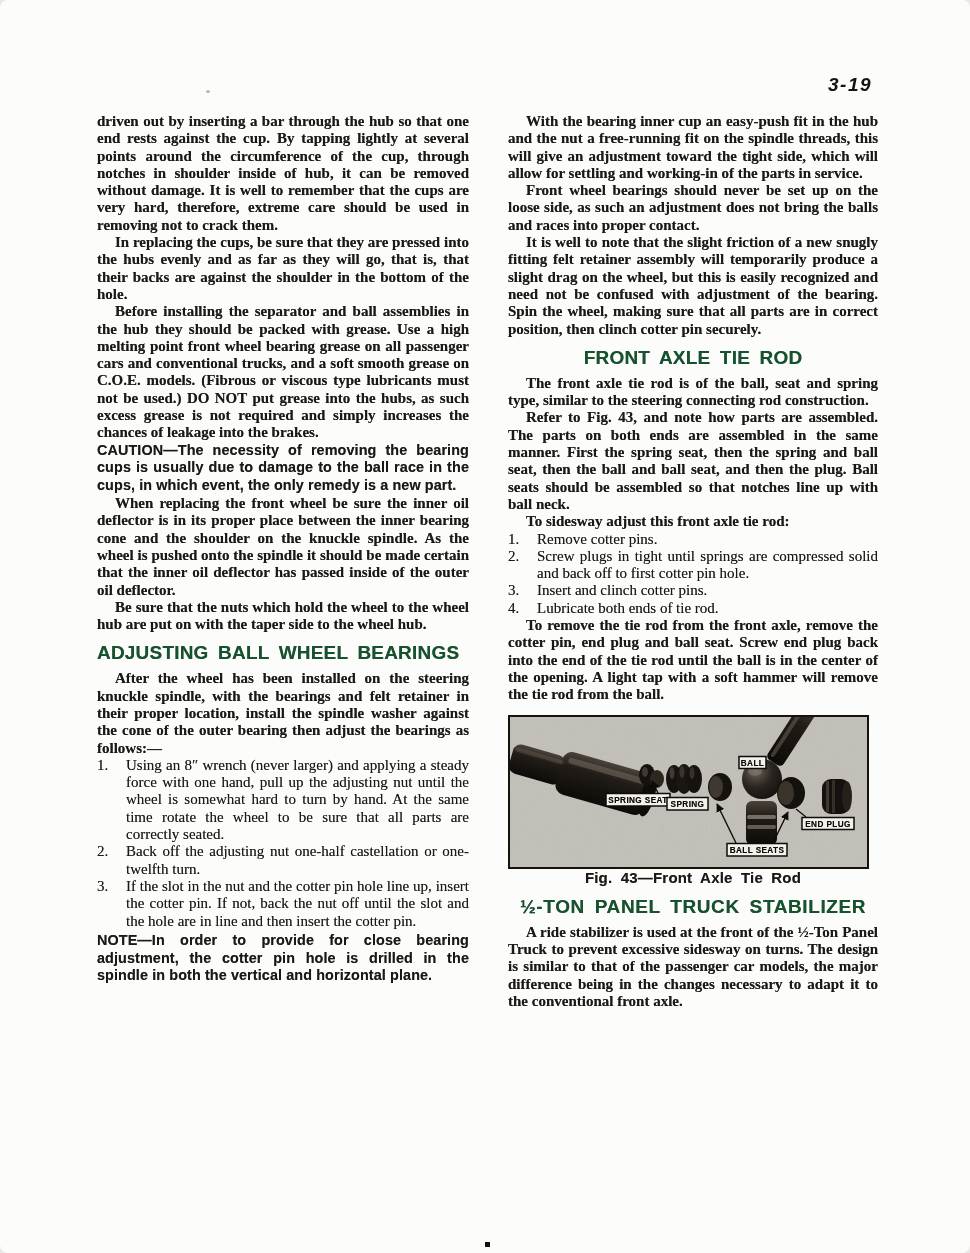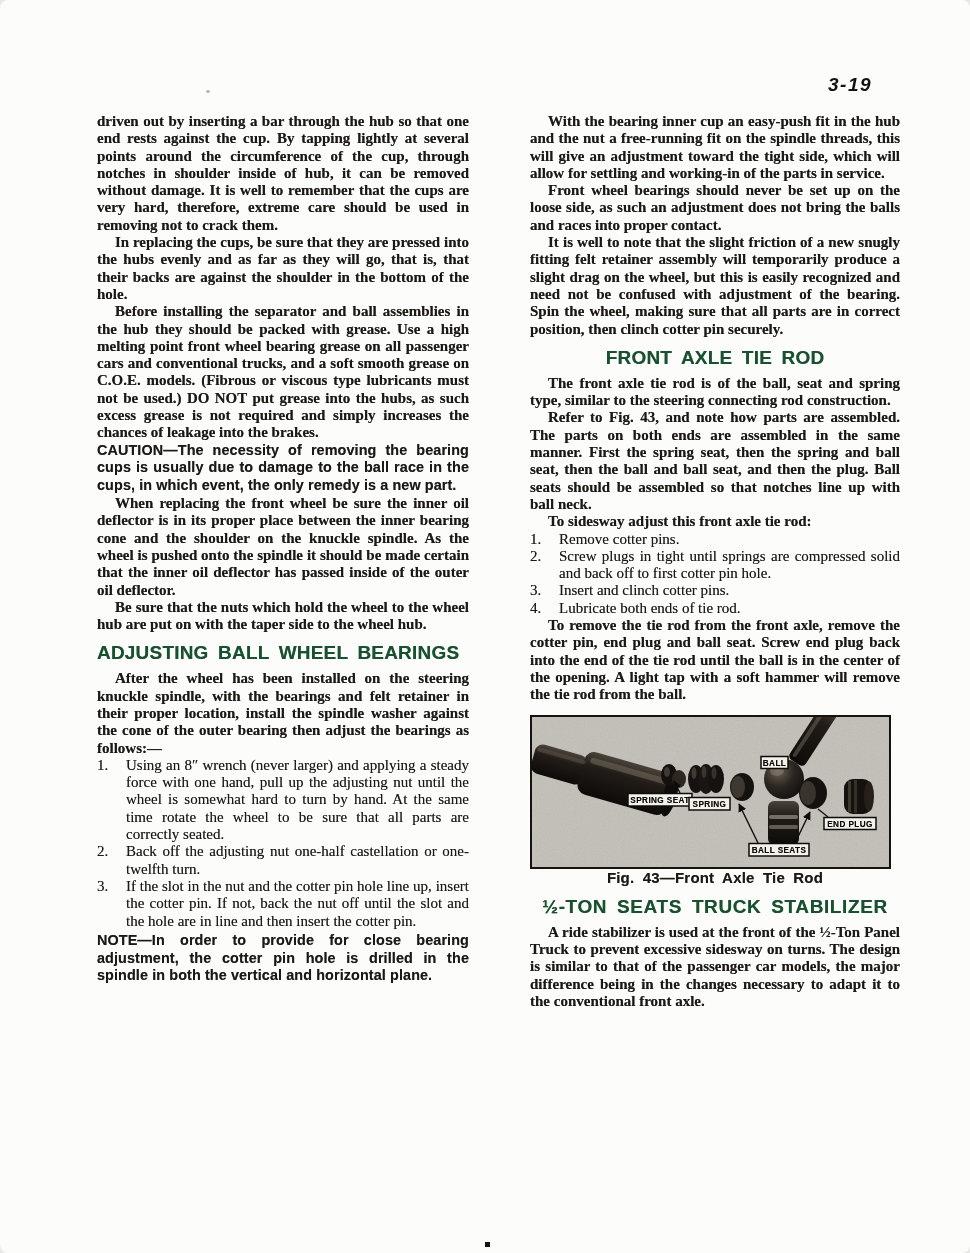--- a/index.html
+++ b/index.html
@@ -20,21 +20,21 @@
     font-size:19px; letter-spacing:1.5px;
     color:#151310;
   }
   .col {
     position:absolute; top:113px;
     text-align:justify;
     font-size:15px; line-height:17.3px;
     text-shadow:0 0 0.35px rgba(20,17,14,0.55);
   }
   .col-left  { left:97px;  width:372px; }
-  .col-right { left:530px; width:370px; }
+  .col-right { left:508px; width:370px; }
   .col p { margin:0; text-indent:18px;font-weight:bold; }
   .col p.no-indent { text-indent:0; }
   .bold-para {
     font-family:"Liberation Sans", sans-serif;
     font-weight:bold;
     font-size:14.4px; line-height:17.8px;
     text-indent:0 !important;
     letter-spacing:0.1px;
   }
   .heading {
@@ -240,20 +240,20 @@
           <text class="svg-label" x="247" y="136" font-size="8.2" text-anchor="middle">BALL SEATS</text>
         </g>
         <g>
           <rect x="292" y="100.5" width="52" height="12" fill="#f3f1ea" stroke="#0e0c0a" stroke-width="1.5"></rect>
           <text class="svg-label" x="318" y="109.8" font-size="8.2" text-anchor="middle">END PLUG</text>
         </g>
       </svg>
     </div>
     <p class="fig-caption">Fig. 43—Front Axle Tie Rod</p>
 
-    <div class="heading centered" style="margin-top:10px; letter-spacing:0.6px;">½-TON SEATS TRUCK STABILIZER</div>
+    <div class="heading centered" style="margin-top:10px; letter-spacing:0.6px;">½-TON PANEL TRUCK STABILIZER</div>
     <p>A ride stabilizer is used at the front of the ½-Ton Panel Truck to prevent excessive sidesway on turns. The design is similar to that of the passenger car models, the major difference being in the changes necessary to adapt it to the conventional front axle.</p>
   </div>
 
   <div class="end-dot"></div>
   <div class="speck" style="left:206px; top:90px;"></div>
 
 </div>
 
 </body></html>

